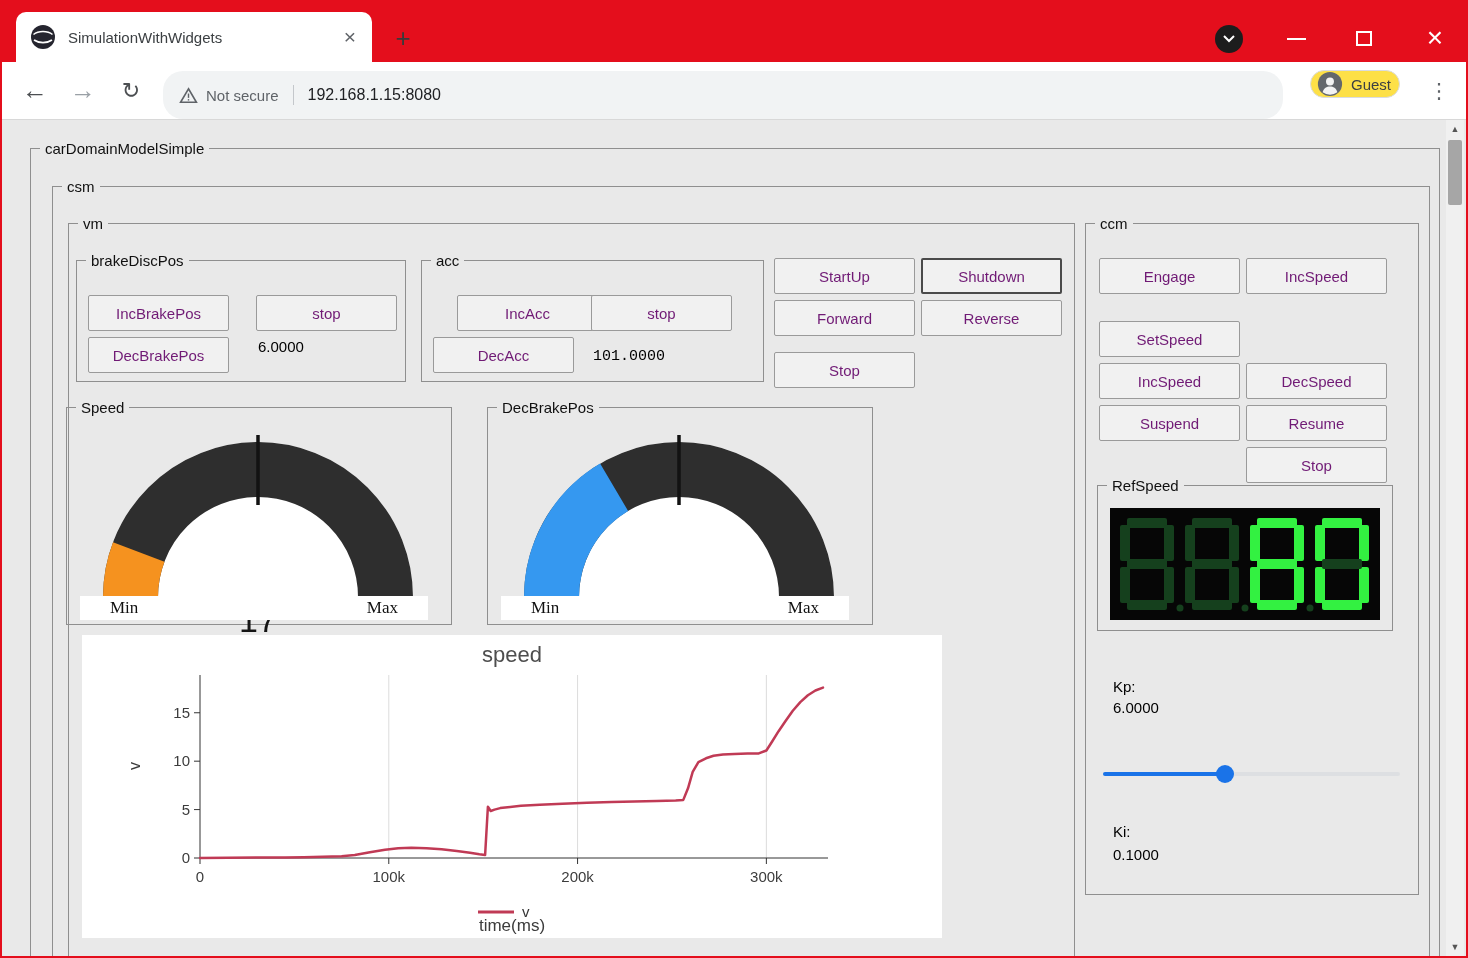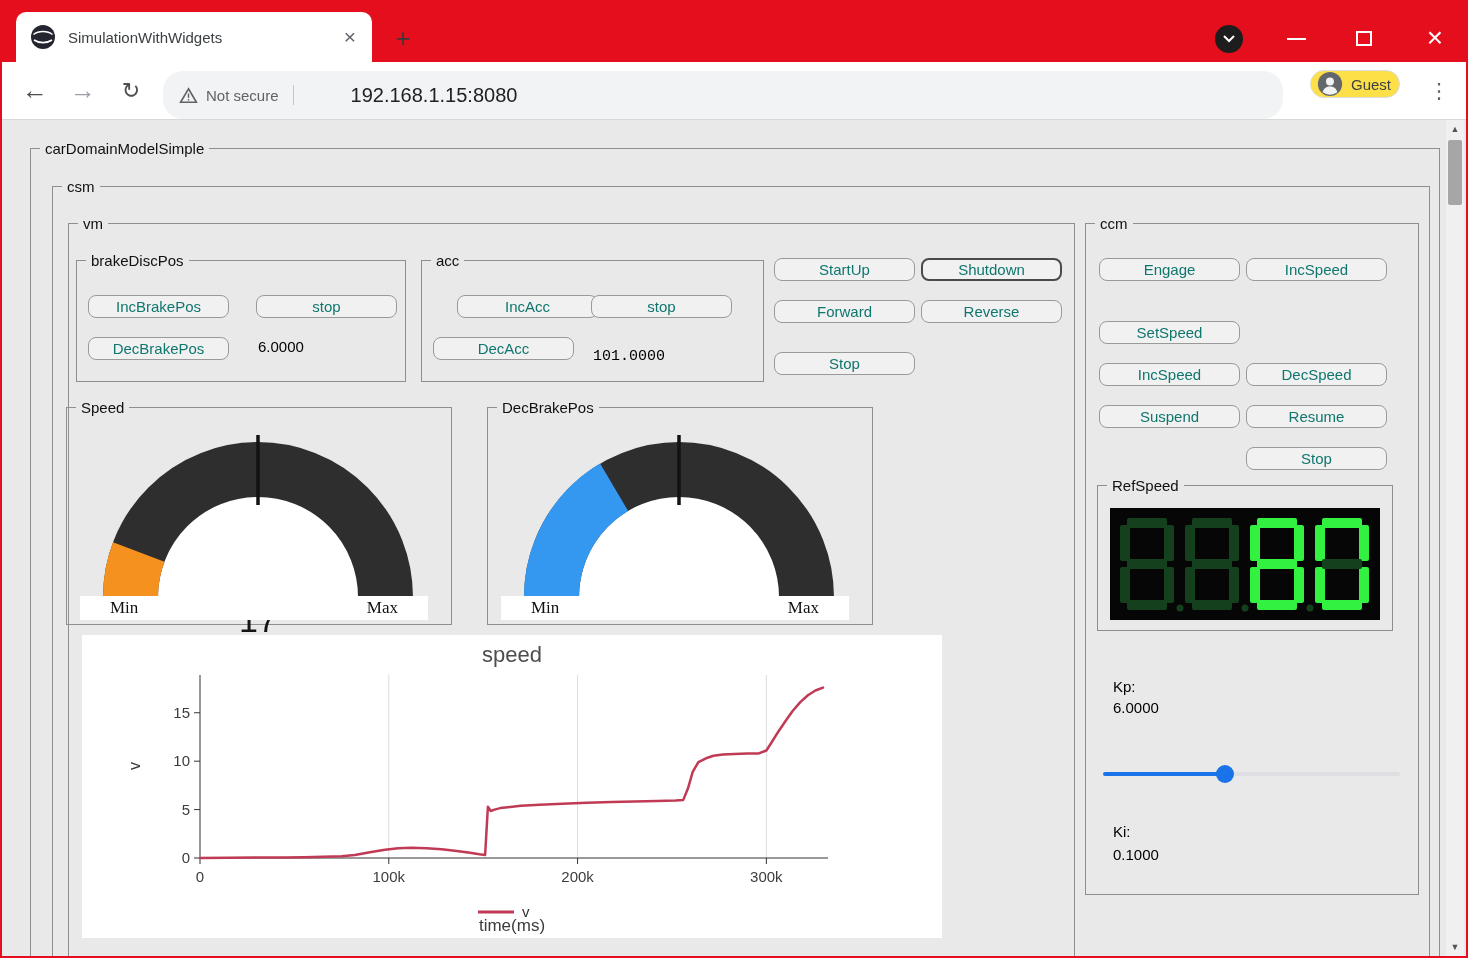--- a/index.html
+++ b/index.html
@@ -26,33 +26,33 @@
   .win-close { position:absolute; left:1421px; top:24px; width:28px; height:30px; color:#fff;
                font-size:28px; line-height:28px; text-align:center; font-weight:300; }
   .navbar { position:absolute; left:2px; top:62px; width:1464px; height:58px; background:#fff;
             border-bottom:1px solid #d8d8d8; }
   .nav-btn { position:absolute; top:0; height:57px; width:42px; display:flex; align-items:center;
              justify-content:center; font-size:26px; color:#4c4f52; }
   .omnibox { position:absolute; left:161px; top:9px; width:1120px; height:48px; background:#f1f3f4;
              border-radius:20px; display:flex; align-items:center; padding:4px 16px; }
   .not-secure { color:#5f6368; font-size:15px; margin:0 14px 0 8px; }
   .divider { width:1px; height:20px; background:#c4c7cb; margin-right:14px; }
-  .url { color:#202124; font-size:20px;margin-left:43px; }
+  .url { color:#202124; font-size:16px; }
   .guest-chip { position:absolute; left:1308px; top:8px; width:90px; height:28px; border:1px solid #dadce0;
                 border-radius:21px; background:#fde047; display:flex; align-items:center; padding:0 8px 0 6px; }
   .guest-label { font-size:15px; color:#3c4043; margin-left:8px; }
   .kebab { position:absolute; left:1424px; top:16px; width:26px; height:26px; color:#5f6368;
            font-size:21px; text-align:center; line-height:26px; }
   
   .page { position:absolute; left:2px; top:120px; width:1464px; height:836px; background:#e9e9e9; overflow:hidden; }
   .group { position:absolute; border:1px solid #8f8f8f; }
   .group-label { position:absolute; top:-10px; left:9px; background:#e9e9e9; padding:0 5px; font-size:15px;
                  line-height:20px; color:#101010; white-space:nowrap; }
-  .btn { position:absolute; width:141px; height:23px; background:#f1f1f1; border:1px solid #9a9a9a;
-         border-radius:8px; font-family:"Liberation Sans",sans-serif; font-size:15px; color:#0f766e; }
+  .btn { position:absolute; width:141px; height:36px; background:#f1f1f1; border:1px solid #9a9a9a;
+         border-radius:2px; font-family:"Liberation Sans",sans-serif; font-size:15px; color:#701a75; }
   .btn-focus { border:2px solid #4a4a4a; }
   .val { position:absolute; font-size:15px; line-height:20px; color:#000; }
   .gauge-svg { position:absolute; width:340px; height:175px; }
   .gauge-value { position:absolute; width:200px; text-align:center; font-size:34px; line-height:40px; color:#141414; }
   .gauge-strip { position:absolute; width:348px; height:24px; background:#fff; display:flex;
                  justify-content:space-between; align-items:center; padding:0 30px;
                  font-family:"Liberation Serif", serif; font-size:17px; color:#101010; }
   .chart-box { position:absolute; left:80px; top:515px; width:860px; height:303px; background:#fff; }
   .seg-box { position:absolute; left:1108px; top:388px; width:270px; height:112px; background:#060606; }
   .txt { position:absolute; font-size:15px; line-height:20px; color:#000; }

